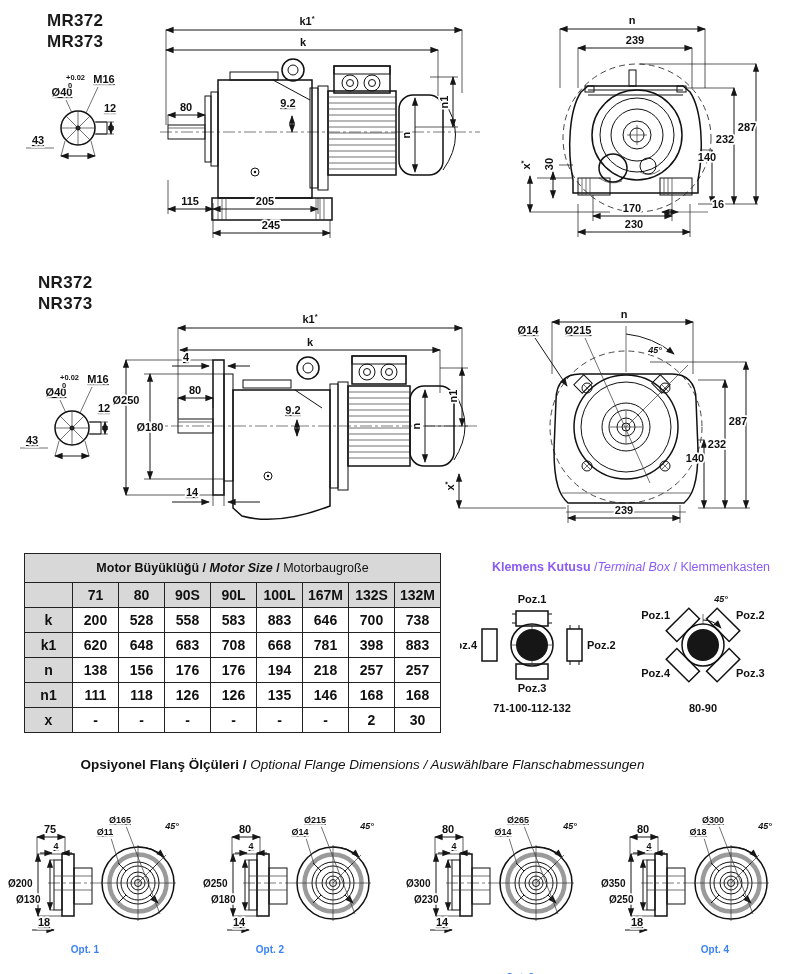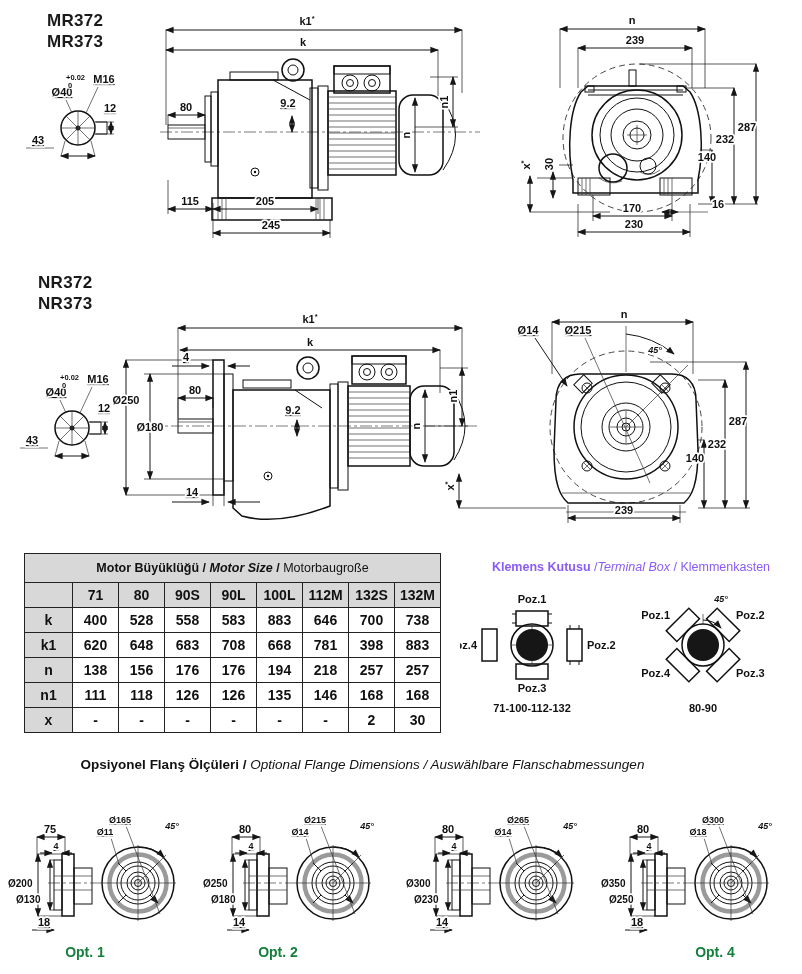--- a/index.html
+++ b/index.html
@@ -25,21 +25,21 @@
   .th{stroke:#333;stroke-width:.7;fill:none;}
   .dash{stroke:#333;stroke-width:.9;stroke-dasharray:6 4;fill:none;}
   .cl{stroke:#444;stroke-width:.7;stroke-dasharray:12 3 3 3;fill:none;}
   .gray{stroke:#9a9a9a;fill:none;}
   .size-table{position:absolute;left:24px;top:553px;border-collapse:collapse;table-layout:fixed;padding-left:6px;}
   .size-table td{border:1.4px solid #222;font-weight:bold;font-size:14px;text-align:center;height:24px;padding:0;background:#fff;}
   .size-table .hd{background:#d8d8d8;}
   .size-table .ttl{height:28px;font-size:12.5px;}
   .sec-title{position:absolute;font-size:12.5px;text-align:center;color:#8b5cf6;}
   .flange-title{position:absolute;left:0;top:757px;width:725px;text-align:center;font-size:13.5px;color:#111;}
-  .opt-caption{position:absolute;font-weight:bold;font-size:14px;text-align:center;width:140px;color:#15803d;}
+  .opt-caption{position:absolute;font-weight:bold;font-size:10px;text-align:center;width:140px;color:#3b82f6;}
   .b{font-weight:bold;}
 </style>
 </head>
 <body>
 
 <div class="page">
 
   <div class="model-label" style="left:47px;top:10px;">
     <div>MR372</div>
     <div>MR373</div>
@@ -313,27 +313,27 @@
         <tr>
       <td class="hd ttl" colspan="9"><span class="b">Motor Büyüklüğü</span><span> / </span><span class="it">Motor Size</span><span> / </span><span style="font-weight:normal">Motorbaugroße</span></td>
     </tr>
     <tr>
       <td class="hd"></td>
       <td class="hd">71</td>
       <td class="hd">80</td>
       <td class="hd">90S</td>
       <td class="hd">90L</td>
       <td class="hd">100L</td>
-      <td class="hd">112M</td>
+      <td class="hd">167M</td>
       <td class="hd">132S</td>
       <td class="hd">132M</td>
     </tr>
     <tr>
       <td class="hd">k</td>
-      <td>400</td>
+      <td>200</td>
       <td>528</td>
       <td>558</td>
       <td>583</td>
       <td>883</td>
       <td>646</td>
       <td>700</td>
       <td>738</td>
     </tr>
     <tr>
       <td class="hd">k1</td>
@@ -499,21 +499,21 @@
       <path class="de" d="M118,59L110,51 M142,59L150,51 M118,83L110,91 M142,83L150,91" stroke-width="1"></path>
       <line x1="118" y1="14" x2="152" y2="102" class="th"></line>
       <line x1="103" y1="26" x2="111" y2="52" class="th"></line>
       <path d="M130,35 A36,36 0 0 1 156,45" class="de"></path>
       <line x1="130" y1="71" x2="158" y2="43" class="th"></line>
       <text class="dt u f9" x="112" y="11">Ø215</text>
       <text class="dt u f9" x="97" y="23">Ø14</text>
       <text class="dt it f9" x="164" y="17">45°</text>
     </g>
   </svg>
-  <div class="opt-caption" style="left:208px;top:944px;">Opt. 2</div>
+  <div class="opt-caption" style="left:200px;top:944px;">Opt. 2</div>
 
   <svg class="abs" style="left:406px;top:812px;" width="186" height="130" viewBox="0 0 186 130">
     <g>
       <line x1="40" y1="71" x2="92" y2="71" class="cl"></line>
       <path class="ext" d="M29,25V48 M57,25V40"></path>
       <line x1="29" y1="25" x2="57" y2="25" class="dim"></line>
       <line x1="32" y1="41" x2="44" y2="41" class="de"></line>
       <line x1="54" y1="41" x2="64" y2="41" class="ds"></line>
       <rect x="46" y="48" width="8" height="50" class="o1"></rect>
       <rect x="54" y="42" width="12" height="62" class="o"></rect>

